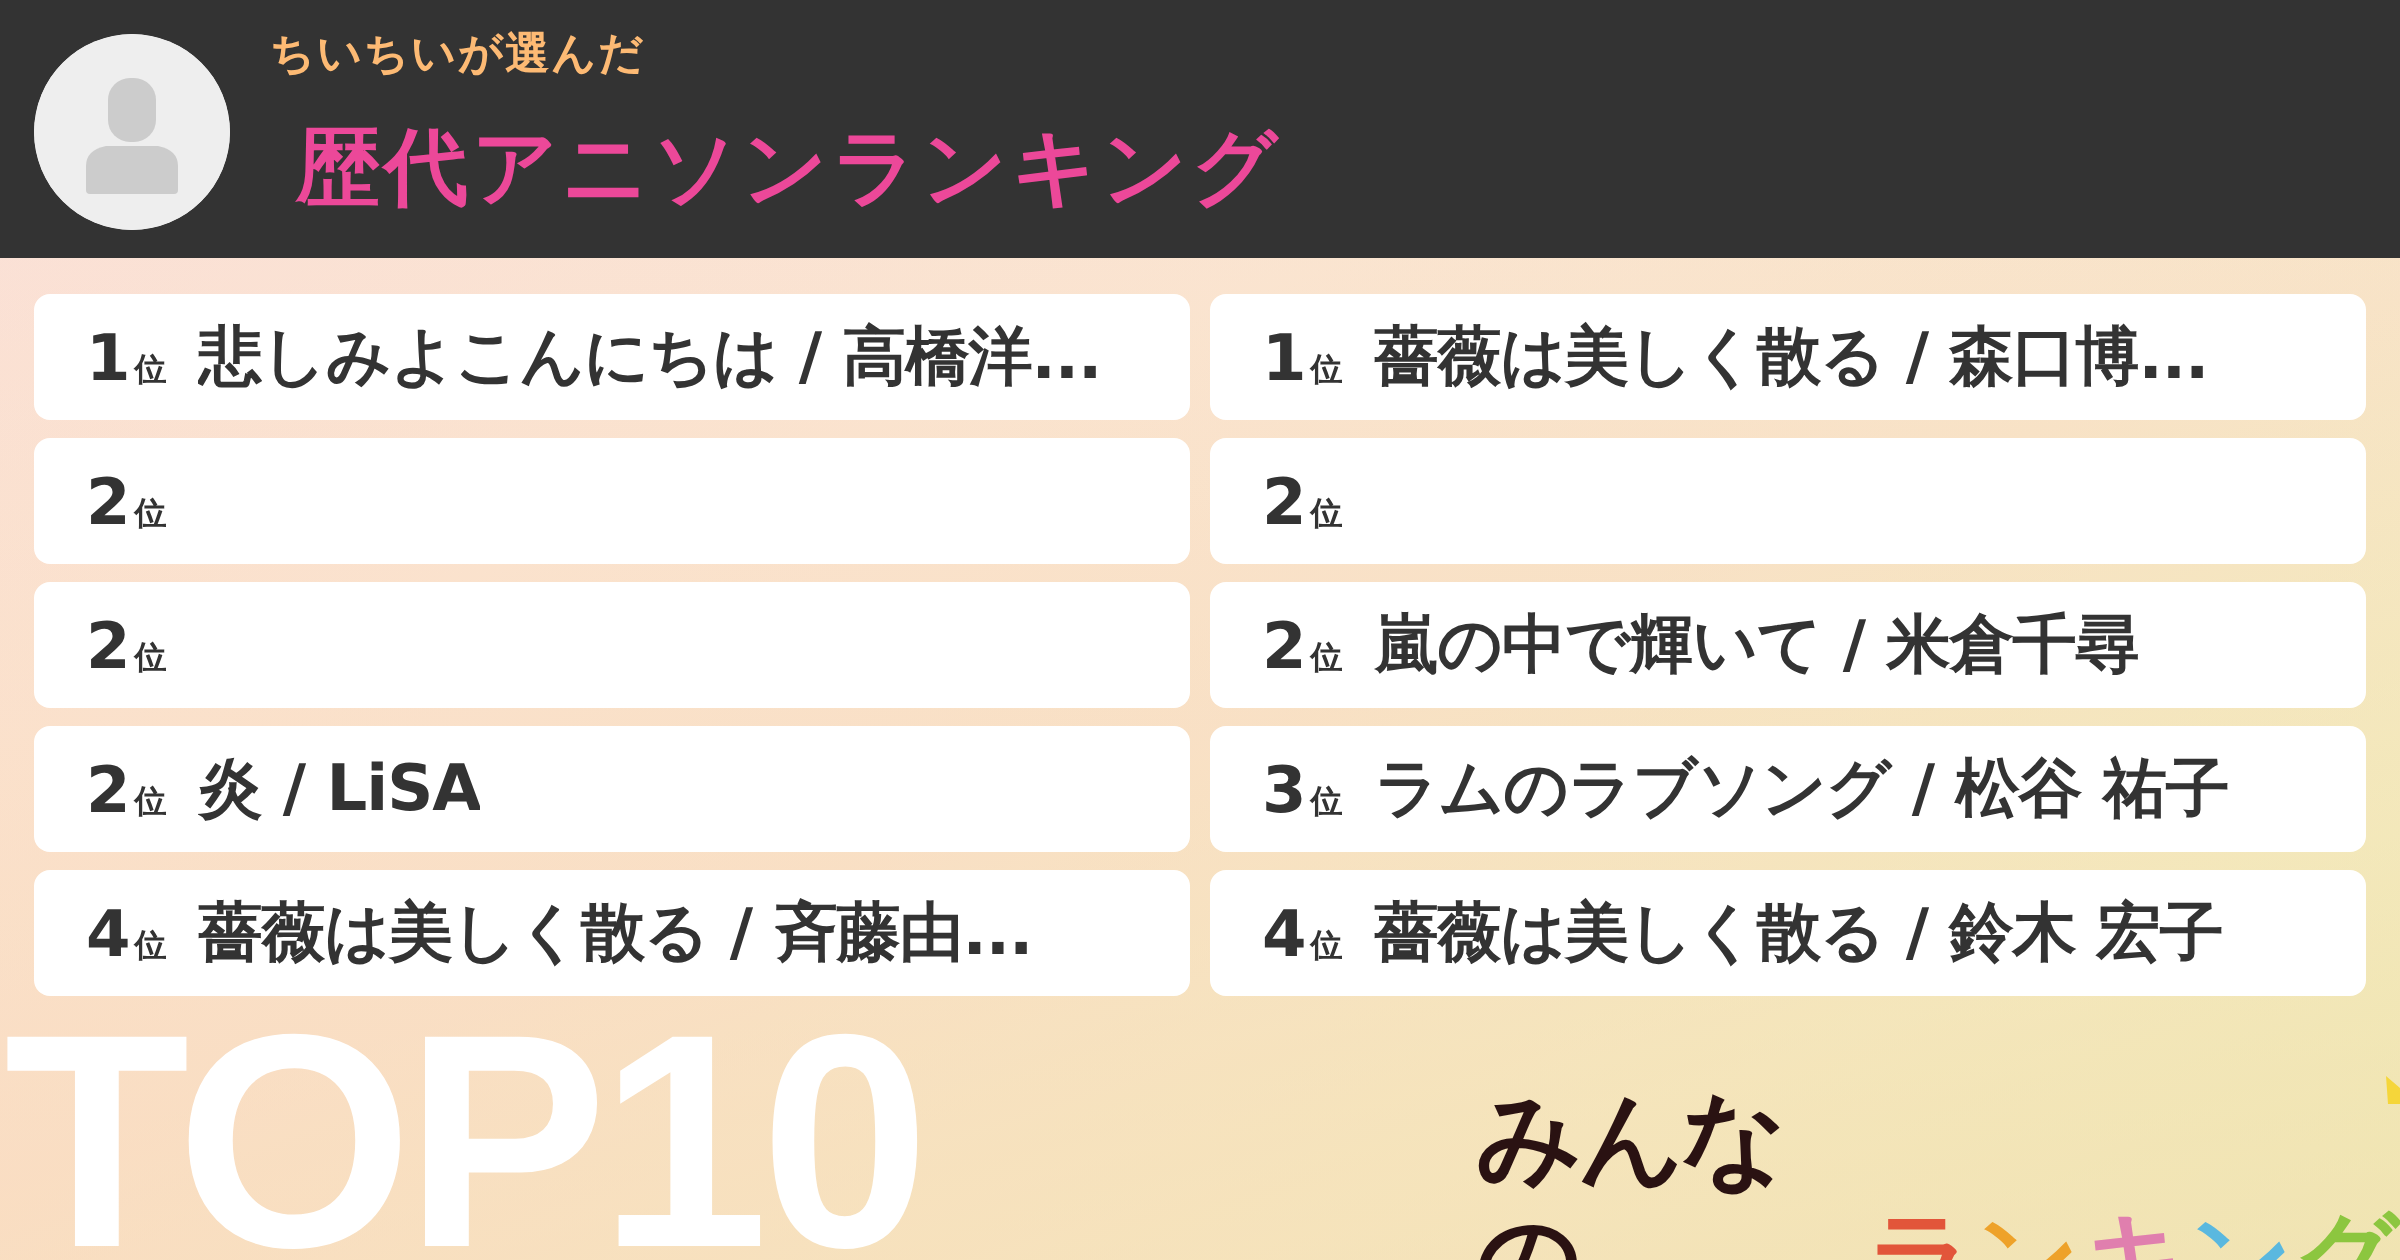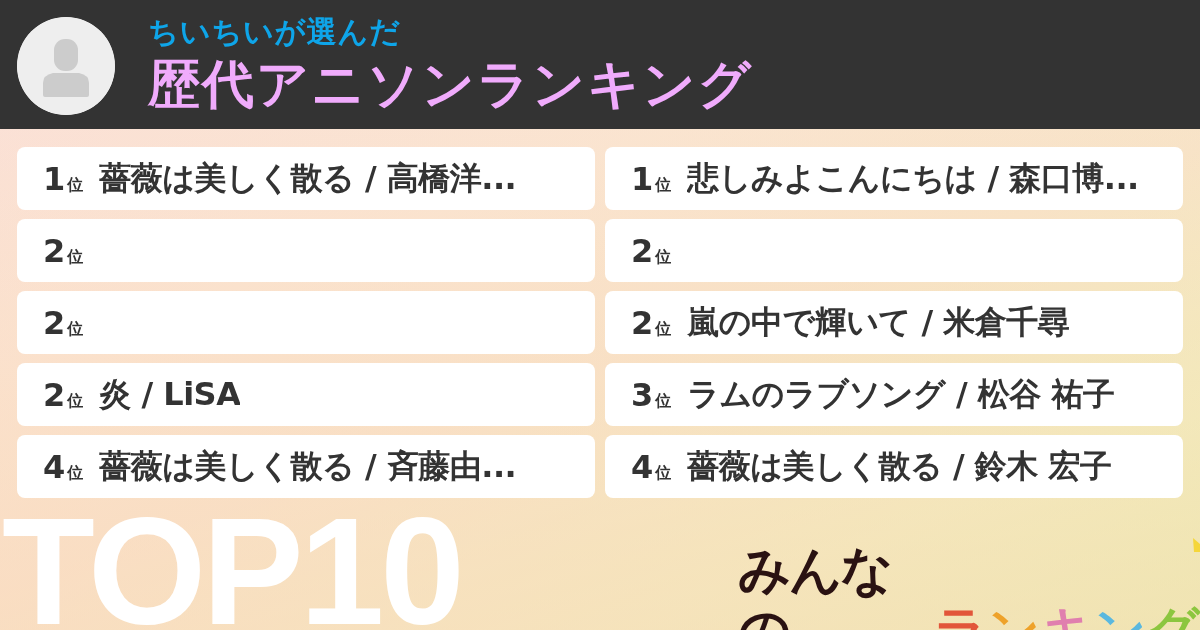--- a/index.html
+++ b/index.html
@@ -16,26 +16,26 @@
   .header {
     position: absolute; left: 0; top: 0; width: 1200px; height: 129px;
     background: #333333;
   }
   .avatar {
     position: absolute; left: 17px; top: 17px; width: 98px; height: 98px;
     border-radius: 50%; background: #eeeeee; overflow: hidden;
   }
   .avatar svg { width: 98px; height: 98px; display: block; }
   .subtitle {
-    position: absolute; left: 148px; top: 12px; color: #0ea5e9;
-    font-size: 30px; font-weight: bold; letter-spacing: 1px;
+    position: absolute; left: 135px; top: 12px; color: #fdba74;
+    font-size: 22px; font-weight: bold; letter-spacing: 1px;
   }
   .title {
-    position: absolute; left: 148px; top: 48px; color: #f0abfc;
-    font-size: 52px; font-weight: bold; letter-spacing: 2px; line-height: 72px;
+    position: absolute; left: 148px; top: 48px; color: #ec4899;
+    font-size: 42px; font-weight: bold; letter-spacing: 2px; line-height: 72px;
   }
   .grid {
     position: absolute; left: 17px; top: 147px; width: 1166px;
     display: grid; grid-template-columns: 578px 578px; column-gap: 10px; row-gap: 9px;
   }
   .card {
     height: 63px; background: #ffffff; border-radius: 8px;
     display: flex; align-items: center; padding: 0 22px 0 26px; box-sizing: border-box;
     overflow: hidden; white-space: nowrap;
   }
@@ -76,28 +76,28 @@
   <div class="title">歴代アニソンランキング</div>
 </div>
 
 <div class="grid">
 
   <div class="card">
     <span class="rank">
         <span class="rank-num">1</span>
         <span class="rank-suffix">位</span>
       </span>
-    <span class="song">薔薇は美しく散る / 高橋洋...</span>
+    <span class="song">悲しみよこんにちは / 高橋洋...</span>
   </div>
   <div class="card">
     <span class="rank">
         <span class="rank-num">1</span>
         <span class="rank-suffix">位</span>
       </span>
-    <span class="song">悲しみよこんにちは / 森口博...</span>
+    <span class="song">薔薇は美しく散る / 森口博...</span>
   </div>
 
   <div class="card">
     <span class="rank">
         <span class="rank-num">2</span>
         <span class="rank-suffix">位</span>
       </span>
   </div>
   <div class="card">
     <span class="rank">

